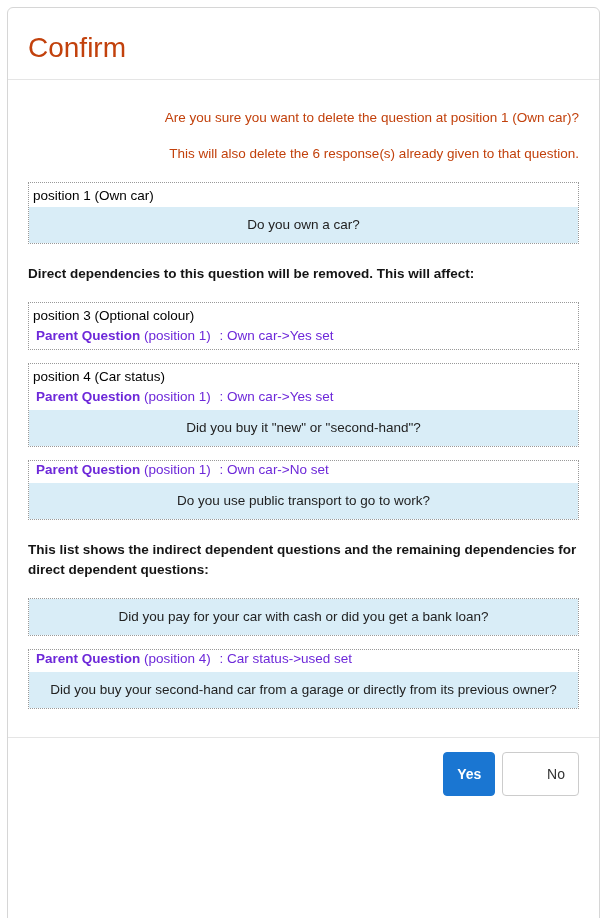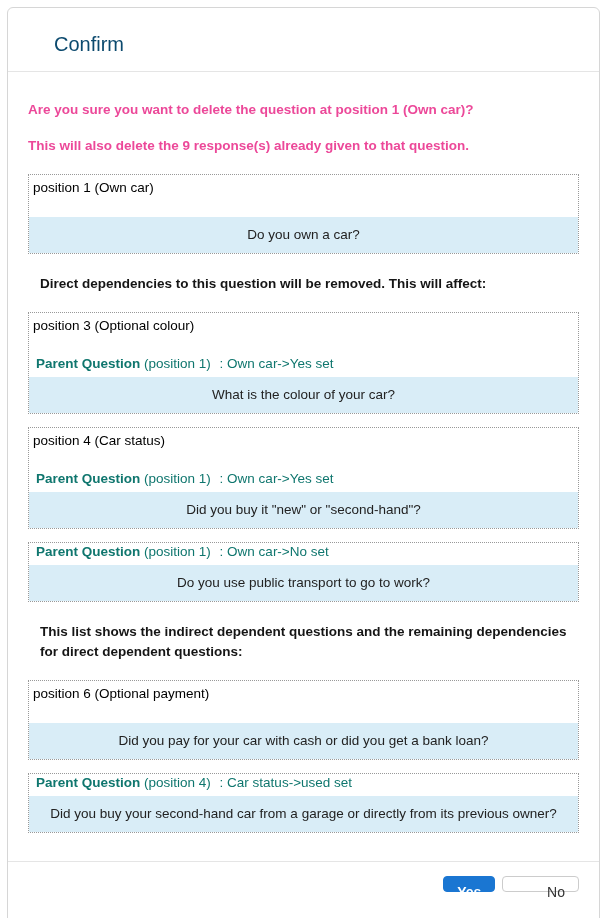--- a/index.html
+++ b/index.html
@@ -21,78 +21,77 @@
     background: #fff;
     border: 1px solid #d6d6d6;
     border-radius: 6px;
     overflow: hidden;
   }
   .modal-header {
     padding: 26px 20px 17px 20px;
     border-bottom: 1px solid #e5e5e5;
   }
   .modal-title {
-    font-size: 20px;
+    font-size: 28px;
     font-weight: 500;
-    color: #0c4a6e;
+    color: #c2410c;
     line-height: 1;
-    margin-left: 26px;
   }
   .modal-body {
     padding: 16px 20px 0 20px;
   }
   .intro {
-    text-align: left;
-    font-weight: bold;
-    color: #ec4899;
+    text-align: right;
+    font-weight: normal;
+    color: #c2410c;
     margin: 14px 0 0 0;
     line-height: 16px;
   }
   .intro + .intro { margin-top: 20px; }
   .intro:first-child { margin-top: 14px; }
   .spacer-after-intro { height: 20px; }
   .qbox {
     border: 1px dotted #999;
     margin: 0 0 13px 0;
     background: #fff;
   }
   .qbox-title {
-    padding: 5px 6px 21px 4px;
+    padding: 5px 6px 3px 4px;
     color: #000;
     line-height: 16px;
   }
   .qbox-parent {
     padding: 1px 6px 5px 7px;
     line-height: 16px;
   }
-  .qbox-parent, .qbox-parent b, .qbox-parent span { color: #0f766e; }
+  .qbox-parent, .qbox-parent b, .qbox-parent span { color: #6d28d9; }
   .qbox-parent .rule { margin-left: 5px; }
   .qbox-question {
     background: #d9edf7;
     padding: 10px 8px 10px 8px;
     color: #222;
     line-height: 16px;
     text-align: center;
   }
   .section-heading {
     font-weight: bold;
     color: #151515;
-    margin: 20px 0 18px 12px;
+    margin: 20px 0 18px 0;
     line-height: 20px;
   }
   .modal-footer {
     margin-top: 28px;
     border-top: 1px solid #e5e5e5;
     padding: 14px 20px;
     text-align: right;
   }
   .btn {
     display: inline-block;
     box-sizing: border-box;
-    height: 16px;
+    height: 44px;
     font-family: "Liberation Sans", sans-serif;
     font-size: 14px;
     line-height: 18px;
     padding: 6px 13px;
     border-radius: 4px;
     cursor: pointer;
     vertical-align: middle;
   }
   .btn-yes {
     background: #1a76d2;
@@ -114,38 +113,37 @@
 
 <div class="modal">
 
   <div class="modal-header">
     <div class="modal-title">Confirm</div>
   </div>
 
   <div class="modal-body">
 
     <p class="intro">Are you sure you want to delete the question at position 1 (Own car)?</p>
-    <p class="intro">This will also delete the 9 response(s) already given to that question.</p>
+    <p class="intro">This will also delete the 6 response(s) already given to that question.</p>
     <div class="spacer-after-intro"></div>
 
     <div class="qbox">
       <div class="qbox-title">position 1 (Own car)</div>
       <div class="qbox-question">Do you own a car?</div>
     </div>
 
     <div class="section-heading">Direct dependencies to this question will be removed. This will affect:</div>
 
     <div class="qbox">
       <div class="qbox-title">position 3 (Optional colour)</div>
       <div class="qbox-parent">
         <b>Parent Question</b>
         <span>(position 1)</span>
         <span class="rule">: Own car-&gt;Yes set</span>
       </div>
-      <div class="qbox-question">What is the colour of your car?</div>
     </div>
 
     <div class="qbox">
       <div class="qbox-title">position 4 (Car status)</div>
       <div class="qbox-parent">
         <b>Parent Question</b>
         <span>(position 1)</span>
         <span class="rule">: Own car-&gt;Yes set</span>
       </div>
       <div class="qbox-question">Did you buy it "new" or "second-hand"?</div>
@@ -156,21 +154,20 @@
         <b>Parent Question</b>
         <span>(position 1)</span>
         <span class="rule">: Own car-&gt;No set</span>
       </div>
       <div class="qbox-question">Do you use public transport to go to work?</div>
     </div>
 
     <div class="section-heading">This list shows the indirect dependent questions and the remaining dependencies for direct dependent questions:</div>
 
     <div class="qbox">
-      <div class="qbox-title">position 6 (Optional payment)</div>
       <div class="qbox-question">Did you pay for your car with cash or did you get a bank loan?</div>
     </div>
 
     <div class="qbox">
       <div class="qbox-parent">
         <b>Parent Question</b>
         <span>(position 4)</span>
         <span class="rule">: Car status-&gt;used set</span>
       </div>
       <div class="qbox-question">Did you buy your second-hand car from a garage or directly from its previous owner?</div>

